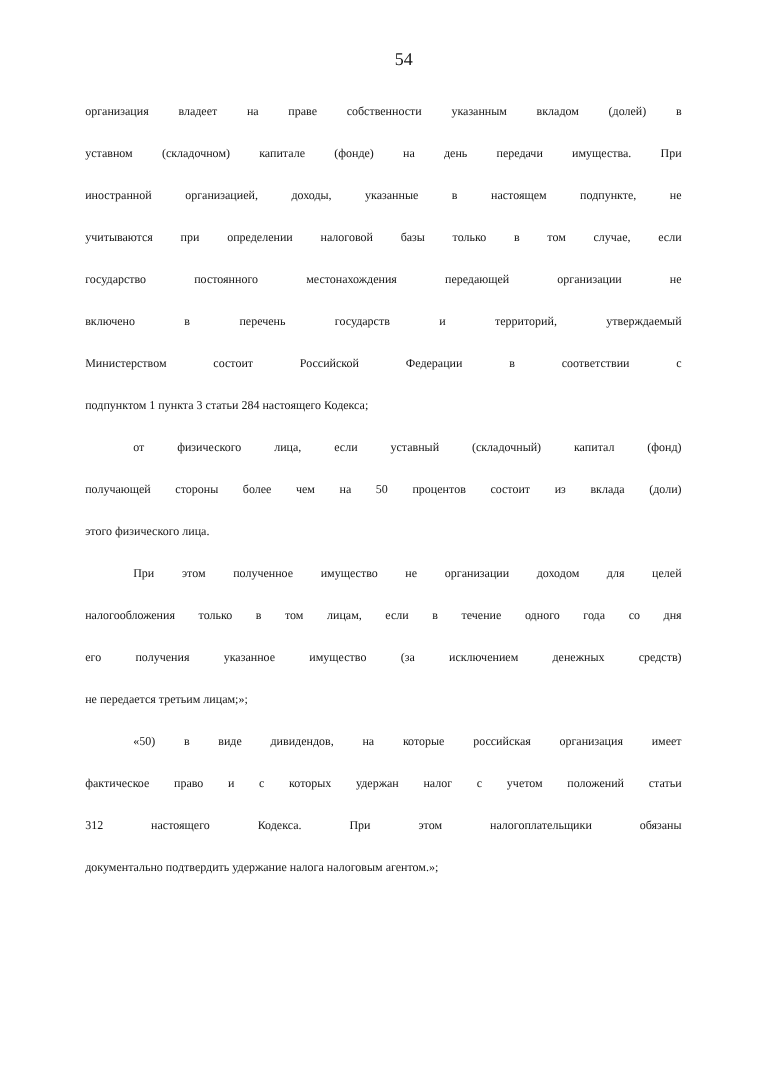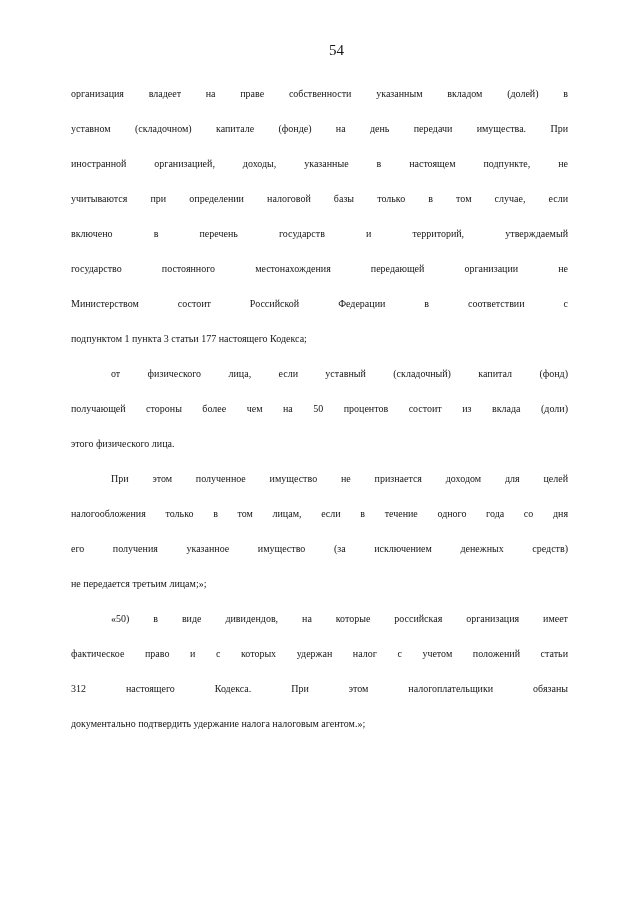--- a/index.html
+++ b/index.html
@@ -49,28 +49,28 @@
 </head>
 <body>
 
 <div class="page">
   <div class="page-number">54</div>
   <div class="doc-body" id="doc-body">
       <div class="line">организация владеет на праве собственности указанным вкладом (долей) в</div>
       <div class="line">уставном (складочном) капитале (фонде) на день передачи имущества. При</div>
       <div class="line">иностранной организацией, доходы, указанные в настоящем подпункте, не</div>
       <div class="line">учитываются при определении налоговой базы только в том случае, если</div>
+      <div class="line">государство постоянного местонахождения передающей организации не</div>
       <div class="line">включено в перечень государств и территорий, утверждаемый</div>
-      <div class="line">государство постоянного местонахождения передающей организации не</div>
       <div class="line">Министерством состоит Российской Федерации в соответствии с</div>
-      <div class="line last">подпунктом 1 пункта 3 статьи 177 настоящего Кодекса;</div>
+      <div class="line last">подпунктом 1 пункта 3 статьи 284 настоящего Кодекса;</div>
       <div class="line indent">от физического лица, если уставный (складочный) капитал (фонд)</div>
       <div class="line">получающей стороны более чем на 50 процентов состоит из вклада (доли)</div>
       <div class="line last">этого физического лица.</div>
-      <div class="line indent">При этом полученное имущество не признается доходом для целей</div>
+      <div class="line indent">При этом полученное имущество не организации доходом для целей</div>
       <div class="line">налогообложения только в том лицам, если в течение одного года со дня</div>
       <div class="line">его получения указанное имущество (за исключением денежных средств)</div>
       <div class="line last">не передается третьим лицам;»;</div>
       <div class="line indent">«50) в виде дивидендов, на которые российская организация имеет</div>
       <div class="line">фактическое право и с которых удержан налог с учетом положений статьи</div>
       <div class="line">312 настоящего Кодекса. При этом налогоплательщики обязаны</div>
       <div class="line last">документально подтвердить удержание налога налоговым агентом.»;</div>
     </div>
 </div>
 

